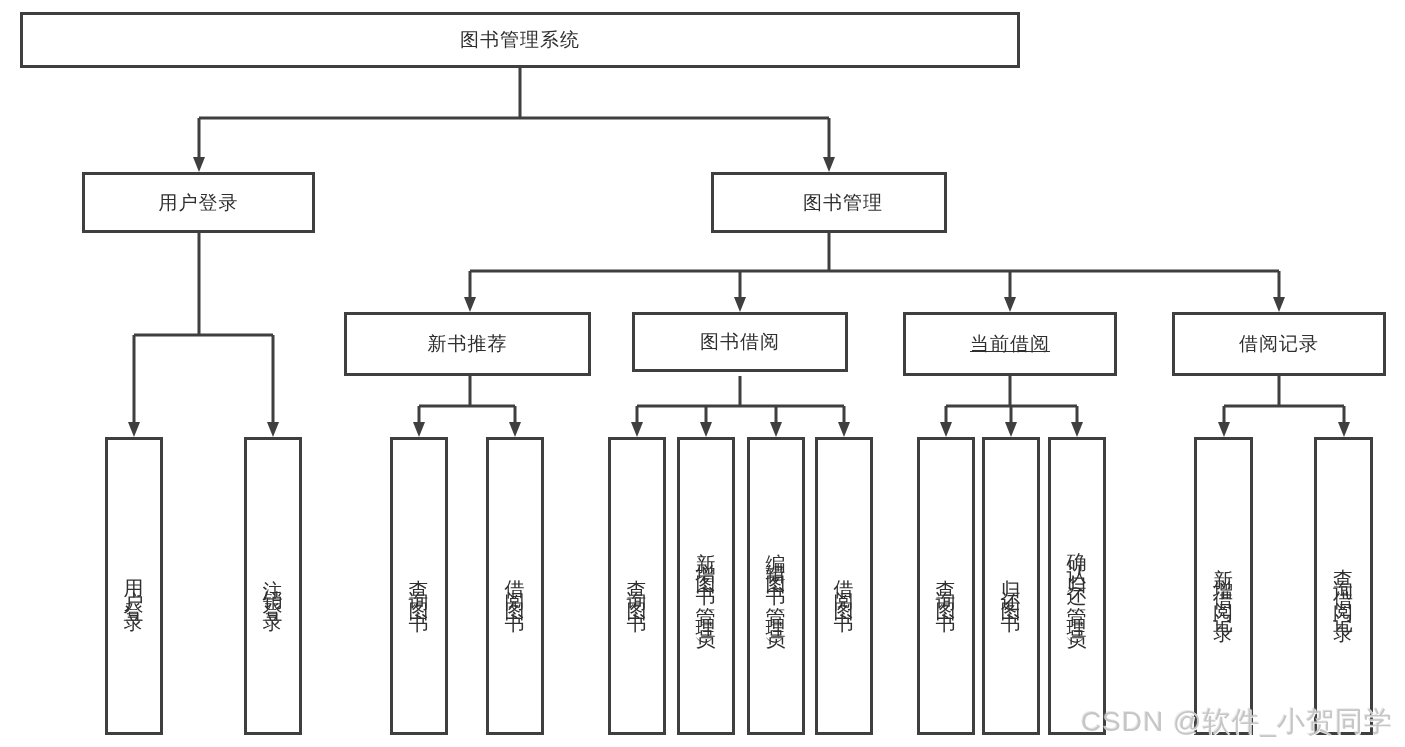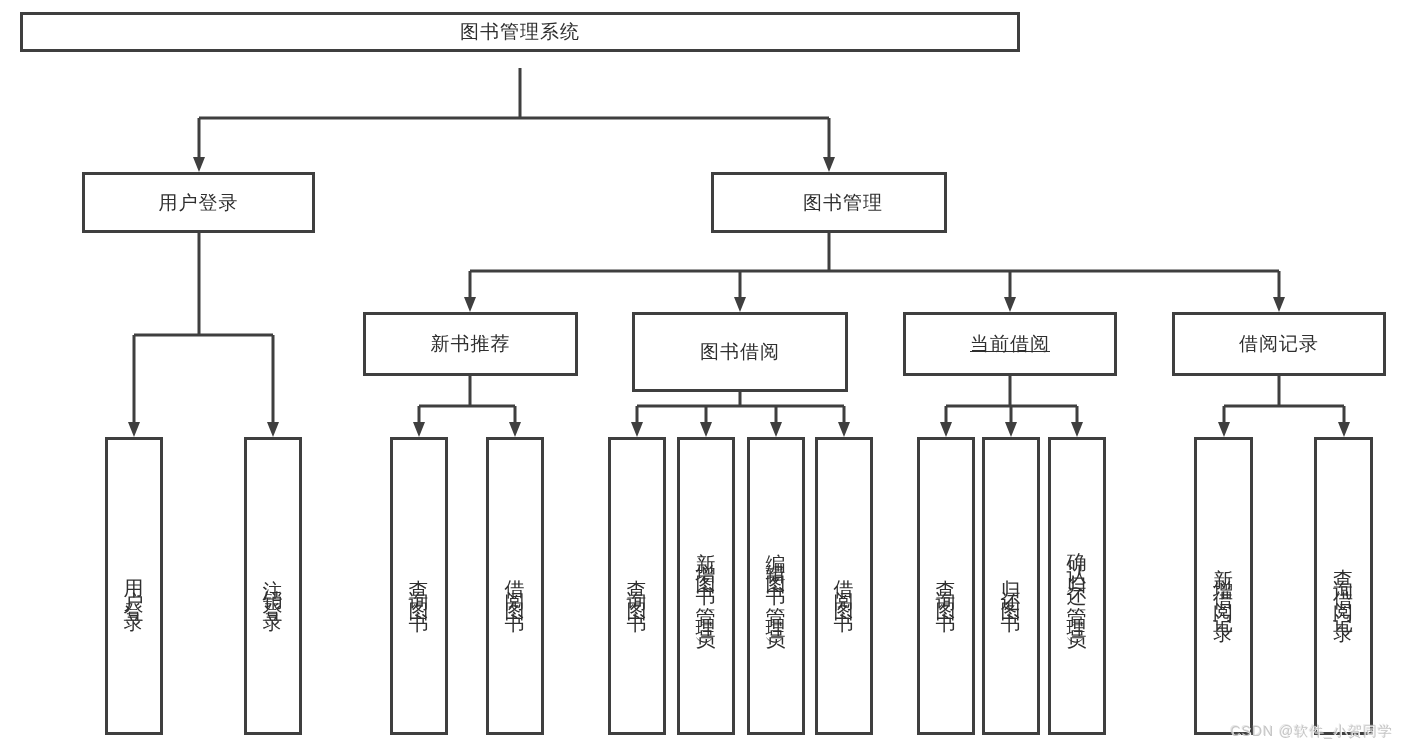--- a/index.html
+++ b/index.html
@@ -35,21 +35,21 @@
   }
   .leaf .vtext{
     writing-mode:vertical-rl;
     letter-spacing:11px;
     line-height:1;
     white-space:nowrap;
   }
   .watermark{
     position:absolute;
     right:12px;bottom:6px;
-    font-size:14px;
+    font-size:28px;
     color:var(--wm);
     text-shadow:1px 1px 0 rgba(255,255,255,.95), -1px -1px 0 rgba(160,160,160,.25);
     letter-spacing:1px;
     z-index:5;
     pointer-events:none;
   }
 </style>
 </head>
 <body>
 
@@ -76,35 +76,35 @@
     <path fill="currentColor" stroke="none" d="
       M199 172 l-6 -15 h12 z  M829 172 l-6 -15 h12 z
       M470 312 l-6 -15 h12 z  M740 312 l-6 -15 h12 z  M1010 312 l-6 -15 h12 z  M1279 312 l-6 -15 h12 z
       M134 437 l-6 -15 h12 z  M273 437 l-6 -15 h12 z
       M419 437 l-6 -15 h12 z  M515 437 l-6 -15 h12 z
       M637 437 l-6 -15 h12 z  M706 437 l-6 -15 h12 z  M776 437 l-6 -15 h12 z  M844 437 l-6 -15 h12 z
       M946 437 l-6 -15 h12 z  M1011 437 l-6 -15 h12 z  M1077 437 l-6 -15 h12 z
       M1224 437 l-6 -15 h12 z M1344 437 l-6 -15 h12 z"></path>
   </svg>
 
-  <div class="node" style="left:20px;top:12px;width:1000px;height:40px;">
+  <div class="node" style="left:20px;top:12px;width:1000px;height:56px;">
     <span>图书管理系统</span>
   </div>
 
   <div class="node" style="left:82px;top:172px;width:233px;height:61px;">
     <span>用户登录</span>
   </div>
   <div class="node" style="left:711px;top:172px;width:236px;height:61px;padding-left:28px;">
     <span>图书管理</span>
   </div>
 
-  <div class="node" style="left:363px;top:312px;width:215px;height:64px;">
+  <div class="node" style="left:344px;top:312px;width:247px;height:64px;">
     <span>新书推荐</span>
   </div>
-  <div class="node" style="left:632px;top:312px;width:216px;height:80px;">
+  <div class="node" style="left:632px;top:312px;width:216px;height:60px;">
     <span>图书借阅</span>
   </div>
   <div class="node" style="left:903px;top:312px;width:214px;height:64px;text-decoration:underline;">
     <span>当前借阅</span>
   </div>
   <div class="node" style="left:1172px;top:312px;width:214px;height:64px;justify-content:center;">
     <span>借阅记录</span>
   </div>
 
   <div class="node leaf" style="left:105px;width:58px;">

